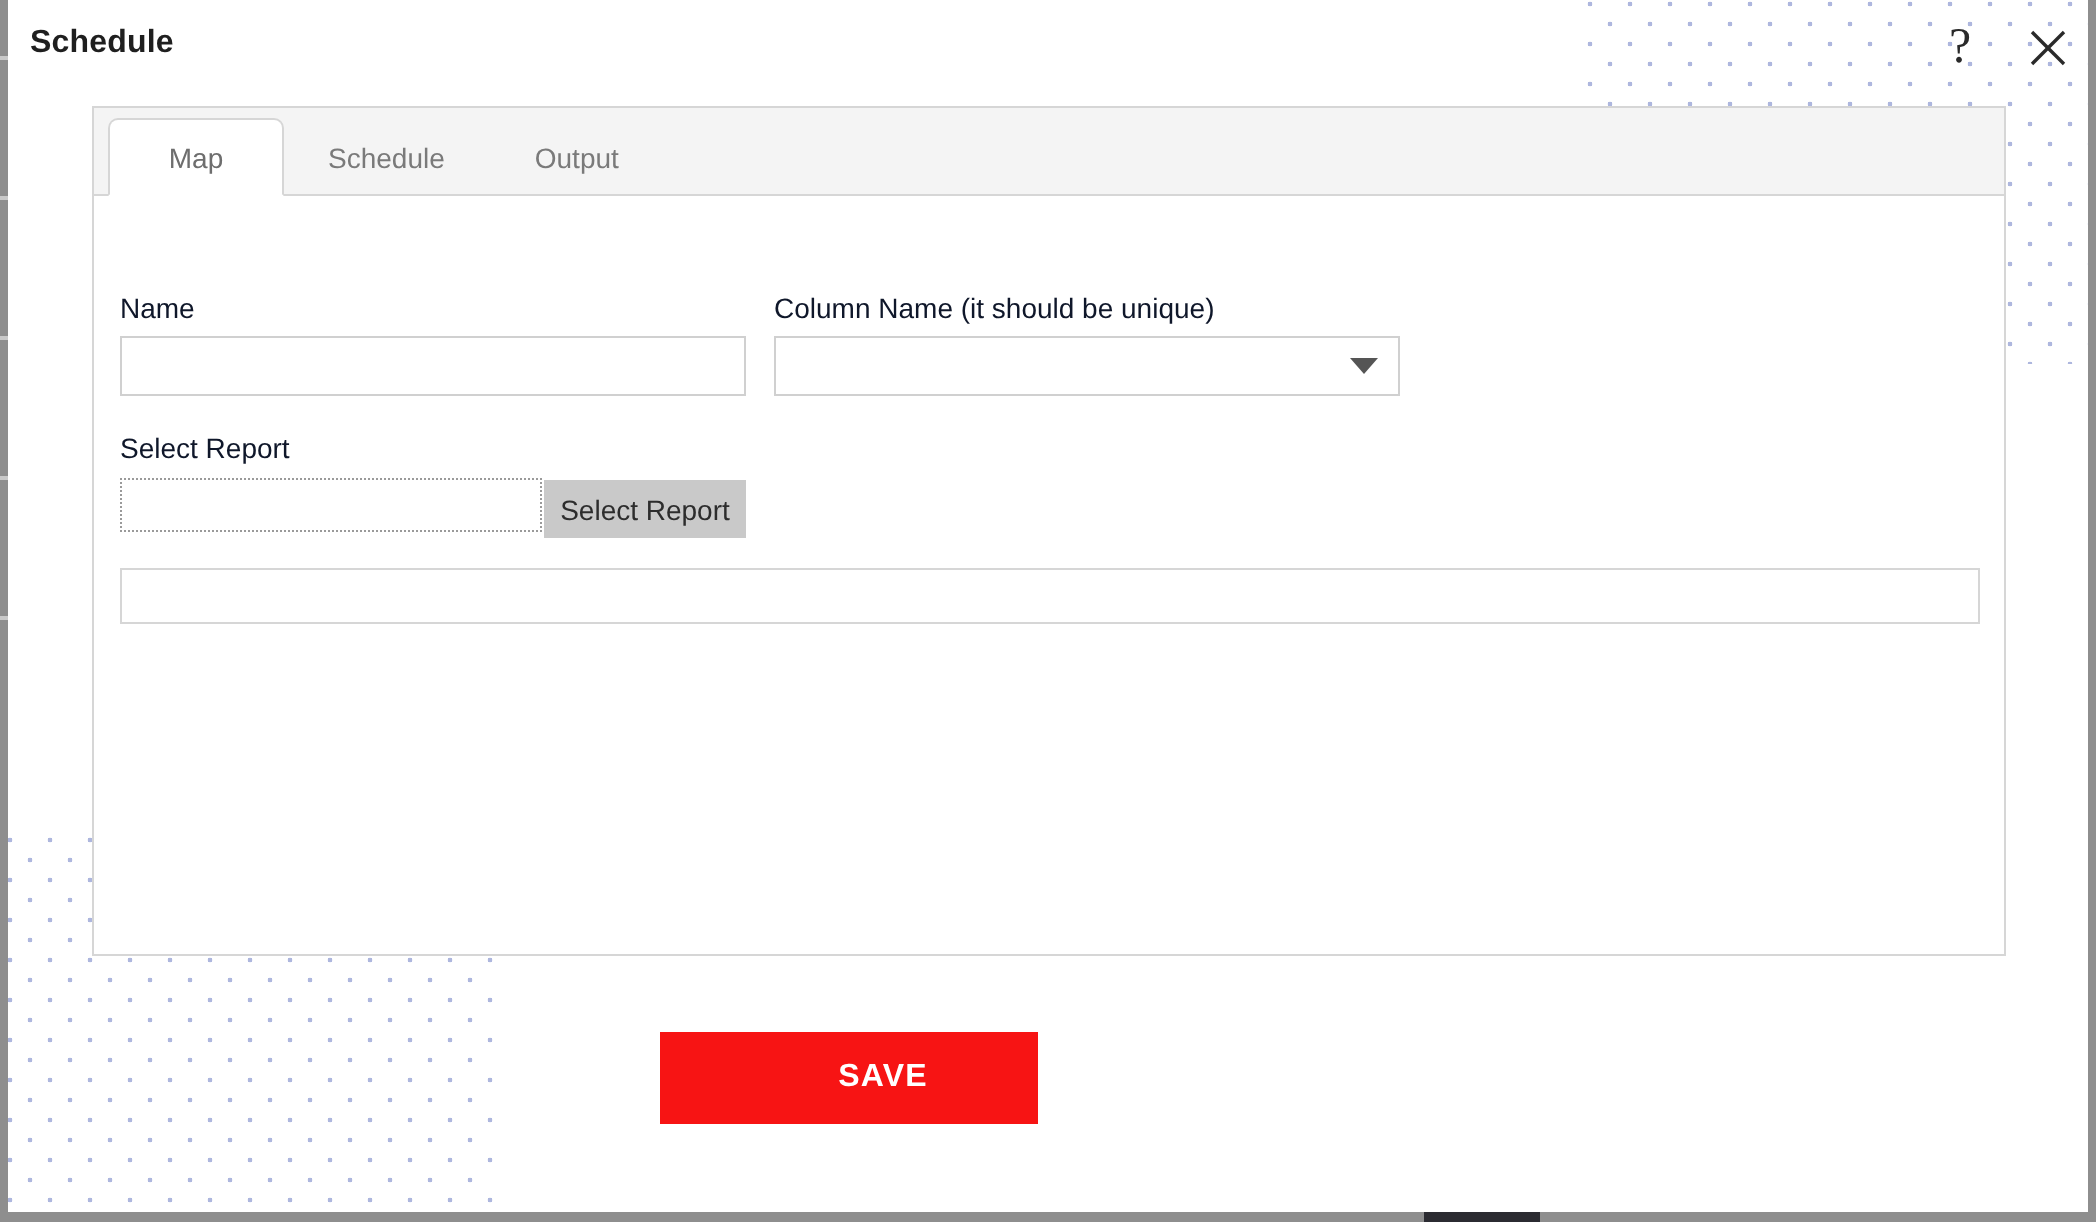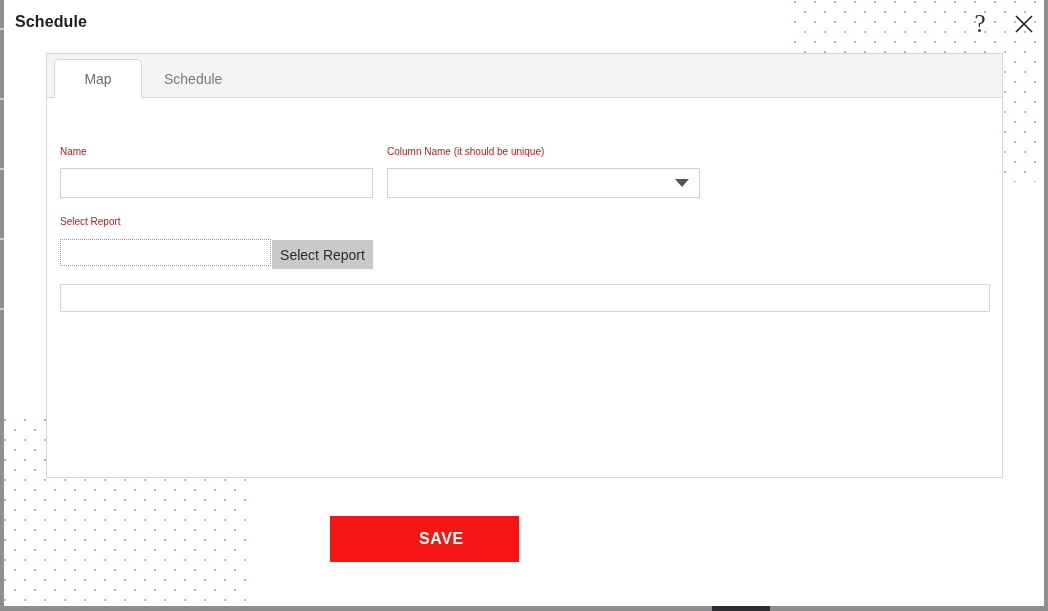--- a/index.html
+++ b/index.html
@@ -121,22 +121,22 @@
     border-radius: 5px 5px 0 0;
     margin-bottom: -1px;
     height: 39px;
     z-index: 2;
   }
 
   #tab-body { position: relative; padding: 0; }
 
   .field-label {
     position: absolute;
-    font-size: 10px;
-    color: #b91c1c;
+    font-size: 14px;
+    color: #0f172a;
     white-space: nowrap;
   }
   .text-input {
     position: absolute;
     border: 1px solid #d0d0d0;
     background: #ffffff;
     font-family: "Liberation Sans", sans-serif;
     font-size: 14px;
     color: #3b3b3b;
     padding: 0 7px;
@@ -236,20 +236,23 @@
 
   <div id="tab-panel">
 
     <div id="tab-strip">
       <div class="tab active">
         <span>Map</span>
       </div>
       <div class="tab">
         <span>Schedule</span>
       </div>
+      <div class="tab">
+        <span>Output</span>
+      </div>
     </div>
 
     <div id="tab-body">
 
       <div class="field-label" id="name-label">Name</div>
       <input class="text-input" id="name-input" type="text" placeholder="" style="">
 
       <div class="field-label" id="column-name-label">Column Name (it should be unique)</div>
       <div id="column-name-select">
         <span id="column-name-value"></span>

